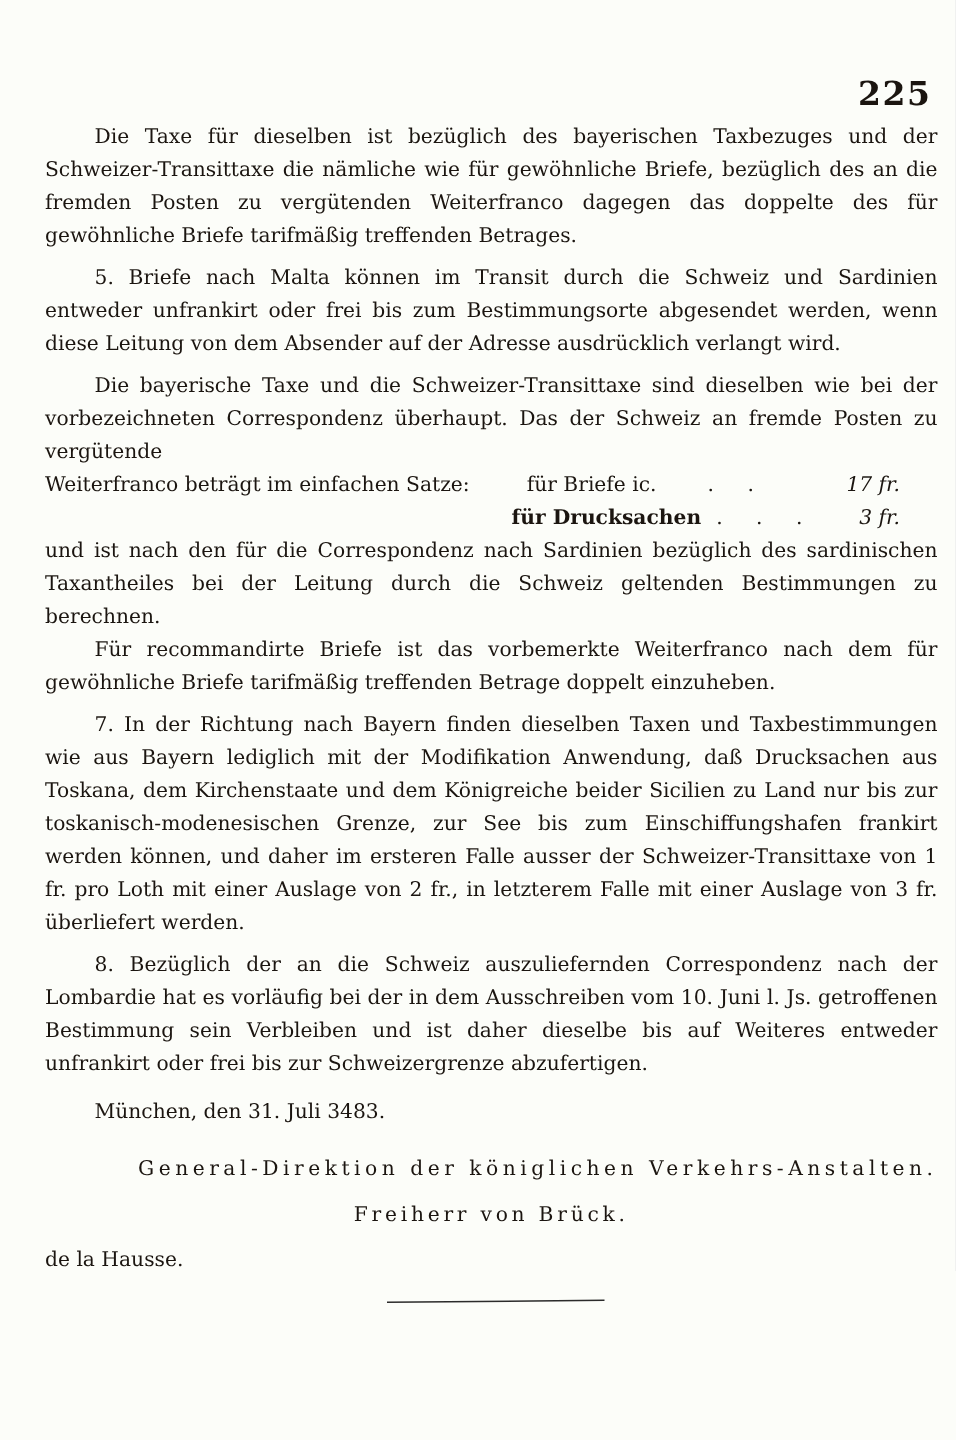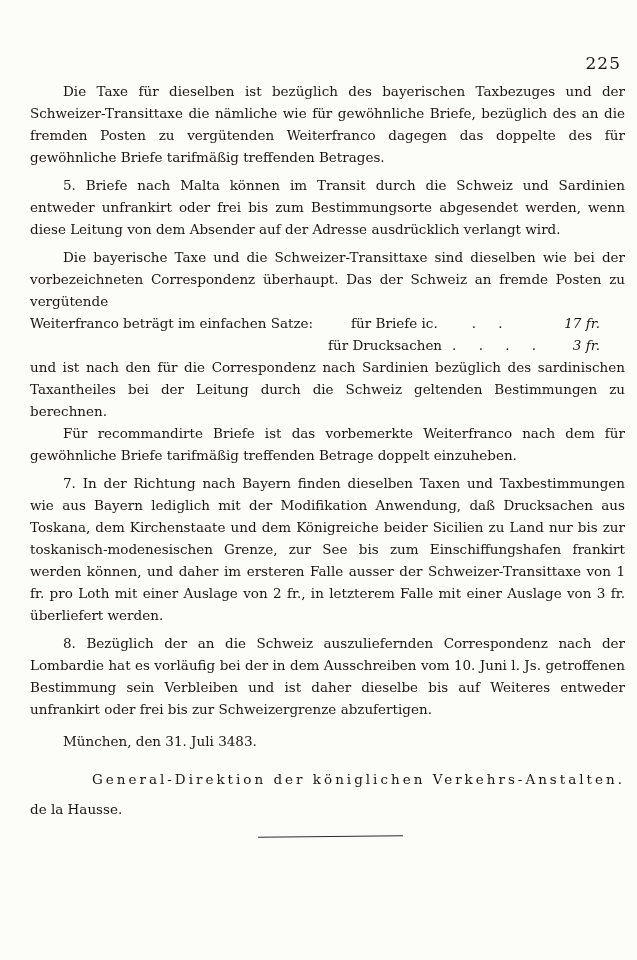--- a/index.html
+++ b/index.html
@@ -9,35 +9,35 @@
     margin:0 auto;
     background:#fcfdf9;
     color:#1b1510;
     font-family:"DejaVu Serif","Liberation Serif",serif;
     font-size:13.5px;
     line-height:22px;
     overflow:hidden;
   }
   .page-number{
     position:absolute;top:52px;right:16px;
-    font-weight:normal;font-size:17px;letter-spacing:1px;
+    font-weight:bold;font-size:22px;letter-spacing:1px;
   }
   .content{
     position:absolute;top:80px;left:30px;width:595px;
   }
   p{margin:0;}
   .para{text-align:justify;}
   .indent{text-indent:33px;}
   .gap{margin-top:6px;}
   
   .tariff-line1{display:flex;align-items:baseline;margin-right:25px;gap:24px;}
   .tariff-line2{display:flex;align-items:baseline;margin-left:296px;margin-right:25px;}
   .t-intro{white-space:nowrap;}
   .t-label{white-space:nowrap;margin-left:14px;}
-  .tariff-line2 .t-label{margin-left:2px;}
+  .tariff-line2 .t-label{margin-left:15px;font-weight:bold;}
   .t-dots{flex:1;overflow:hidden;white-space:nowrap;word-spacing:18px;padding:0 6px 0 10px;}
   .t-value{white-space:nowrap;min-width:50px;text-align:right;font-style:italic;}
   
   .dateline{margin-top:10px;text-indent:33px;}
   .sig-org{margin-top:16px;text-align:right;letter-spacing:3px;}
   .sig-name{margin-top:9px;text-align:center;letter-spacing:2.5px;}
   .sig-counter{margin-top:8px;margin-right:20px;}
   .closing-rule{
     margin-top:16px;margin-left:228px;width:145px;height:0;
     border-top:1.6px solid #2b2b2b;transform:rotate(-0.5deg);
@@ -78,19 +78,20 @@
     <p class="para indent">Für recommandirte Briefe ist das vorbemerkte Weiterfranco nach dem für gewöhnliche Briefe tarifmäßig treffenden Betrage doppelt einzuheben.</p>
 
     <p class="para indent gap">7. In der Richtung nach Bayern finden dieselben Taxen und Taxbestimmungen wie aus Bayern lediglich mit der Modifikation Anwendung, daß Drucksachen aus Toskana, dem Kirchenstaate und dem Königreiche beider Sicilien zu Land nur bis zur toskanisch-modenesischen Grenze, zur See bis zum Einschiffungshafen frankirt werden können, und daher im ersteren Falle ausser der Schweizer-Transittaxe von 1 fr. pro Loth mit einer Auslage von 2 fr., in letzterem Falle mit einer Auslage von 3 fr. überliefert werden.</p>
 
     <p class="para indent gap">8. Bezüglich der an die Schweiz auszuliefernden Correspondenz nach der Lombardie hat es vorläufig bei der in dem Ausschreiben vom 10. Juni l. Js. getroffenen Bestimmung sein Verbleiben und ist daher dieselbe bis auf Weiteres entweder unfrankirt oder frei bis zur Schweizergrenze abzufertigen.</p>
 
     <p class="dateline">München, den 31. Juli 3483.</p>
 
     <p class="sig-org">General-Direktion der königlichen Verkehrs-Anstalten.</p>
 
+    <p class="sig-name">Freiherr von Brück.</p>
 
     <p class="sig-counter">de la Hausse.</p>
 
     <div class="closing-rule"></div>
 
   </div>
 </div>
 
 </body></html>

